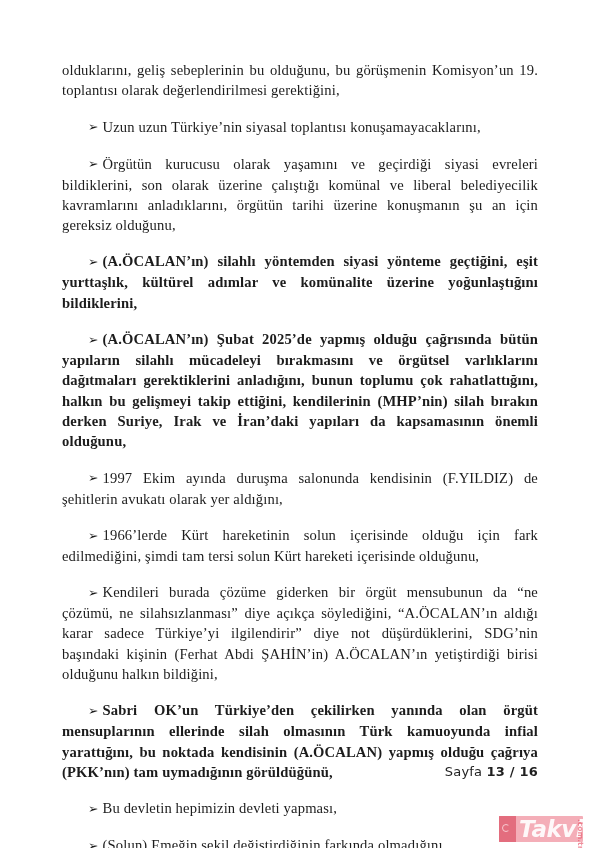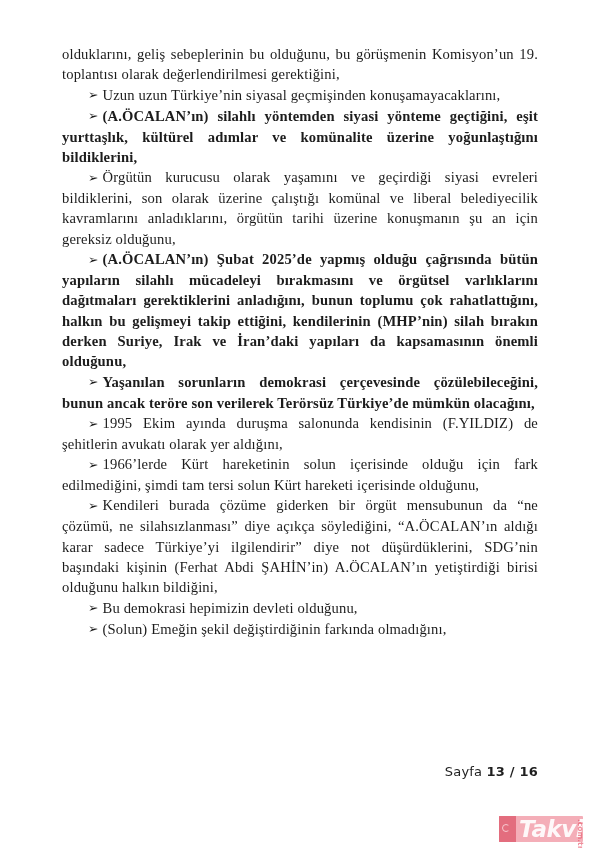--- a/index.html
+++ b/index.html
@@ -26,21 +26,21 @@
   }
 
   .doc-body {
     position: absolute;
     left: 62px;
     top: 44px;
     width: 476px;
   }
 
   .para {
-    margin: 0 0 0 0;
+    margin: 16px 0 0 0;
     font-size: 14.6px;
     line-height: 20.3px;
     text-align: justify;
     text-justify: inter-word;
     letter-spacing: 0.01em;
     color: #1c1c1c;
   }
 
   .para.bold {
     font-weight: bold;
@@ -162,29 +162,29 @@
     white-space: nowrap;
   }
 </style>
 </head>
 <body>
 
 <div class="page">
 
   <div class="doc-body">
       <p class="para noindent"><span>olduklarını, geliş sebeplerinin bu olduğunu, bu görüşmenin Komisyon’un 19. toplantısı olarak değerlendirilmesi gerektiğini,</span></p>
-      <p class="para bullet"><span class="bullet-glyph">➢</span><span>Uzun uzun Türkiye’nin siyasal geçmişinden konuşamayacaklarını,</span></p>
+      <p class="para bullet"><span class="bullet-glyph">➢</span><span>Uzun uzun Türkiye’nin siyasal toplantısı konuşamayacaklarını,</span></p>
+      <p class="para bullet"><span class="bullet-glyph">➢</span><span>Örgütün kurucusu olarak yaşamını ve geçirdiği siyasi evreleri bildiklerini, son olarak üzerine çalıştığı komünal ve liberal belediyecilik kavramlarını anladıklarını, örgütün tarihi üzerine konuşmanın şu an için gereksiz olduğunu,</span></p>
       <p class="para bullet bold"><span class="bullet-glyph">➢</span><span>(A.ÖCALAN’ın) silahlı yöntemden siyasi yönteme geçtiğini, eşit yurttaşlık, kültürel adımlar ve komünalite üzerine yoğunlaştığını bildiklerini,</span></p>
-      <p class="para bullet"><span class="bullet-glyph">➢</span><span>Örgütün kurucusu olarak yaşamını ve geçirdiği siyasi evreleri bildiklerini, son olarak üzerine çalıştığı komünal ve liberal belediyecilik kavramlarını anladıklarını, örgütün tarihi üzerine konuşmanın şu an için gereksiz olduğunu,</span></p>
       <p class="para bullet bold"><span class="bullet-glyph">➢</span><span>(A.ÖCALAN’ın) Şubat 2025’de yapmış olduğu çağrısında bütün yapıların silahlı mücadeleyi bırakmasını ve örgütsel varlıklarını dağıtmaları gerektiklerini anladığını, bunun toplumu çok rahatlattığını, halkın bu gelişmeyi takip ettiğini, kendilerinin (MHP’nin) silah bırakın derken Suriye, Irak ve İran’daki yapıları da kapsamasının önemli olduğunu,</span></p>
-      <p class="para bullet bold"><span class="bullet-glyph">➢</span><span>Yaşanılan sorunların demokrasi çerçevesinde çözülebileceğini, bunun ancak teröre son verilerek Terörsüz Türkiye’de mümkün olacağını,</span></p>
-      <p class="para bullet"><span class="bullet-glyph">➢</span><span>1995 Ekim ayında duruşma salonunda kendisinin (F.YILDIZ) de şehitlerin avukatı olarak yer aldığını,</span></p>
+      <p class="para bullet"><span class="bullet-glyph">➢</span><span>1997 Ekim ayında duruşma salonunda kendisinin (F.YILDIZ) de şehitlerin avukatı olarak yer aldığını,</span></p>
       <p class="para bullet"><span class="bullet-glyph">➢</span><span>1966’lerde Kürt hareketinin solun içerisinde olduğu için fark edilmediğini, şimdi tam tersi solun Kürt hareketi içerisinde olduğunu,</span></p>
       <p class="para bullet"><span class="bullet-glyph">➢</span><span>Kendileri burada çözüme giderken bir örgüt mensubunun da “ne çözümü, ne silahsızlanması” diye açıkça söylediğini, “A.ÖCALAN’ın aldığı karar sadece Türkiye’yi ilgilendirir” diye not düşürdüklerini, SDG’nin başındaki kişinin (Ferhat Abdi ŞAHİN’in) A.ÖCALAN’ın yetiştirdiği birisi olduğunu halkın bildiğini,</span></p>
-      <p class="para bullet"><span class="bullet-glyph">➢</span><span>Bu demokrasi hepimizin devleti olduğunu,</span></p>
+      <p class="para bullet bold"><span class="bullet-glyph">➢</span><span>Sabri OK’un Türkiye’den çekilirken yanında olan örgüt mensuplarının ellerinde silah olmasının Türk kamuoyunda infial yarattığını, bu noktada kendisinin (A.ÖCALAN) yapmış olduğu çağrıya (PKK’nın) tam uymadığının görüldüğünü,</span></p>
+      <p class="para bullet"><span class="bullet-glyph">➢</span><span>Bu devletin hepimizin devleti yapması,</span></p>
       <p class="para bullet"><span class="bullet-glyph">➢</span><span>(Solun) Emeğin şekil değiştirdiğinin farkında olmadığını,</span></p>
     </div>
 
   <div class="footer">
     <span>Sayfa</span>
     <span class="pagenum">13 / 16</span>
   </div>
 
   <div class="watermark">
     <div class="wm-box"></div>

